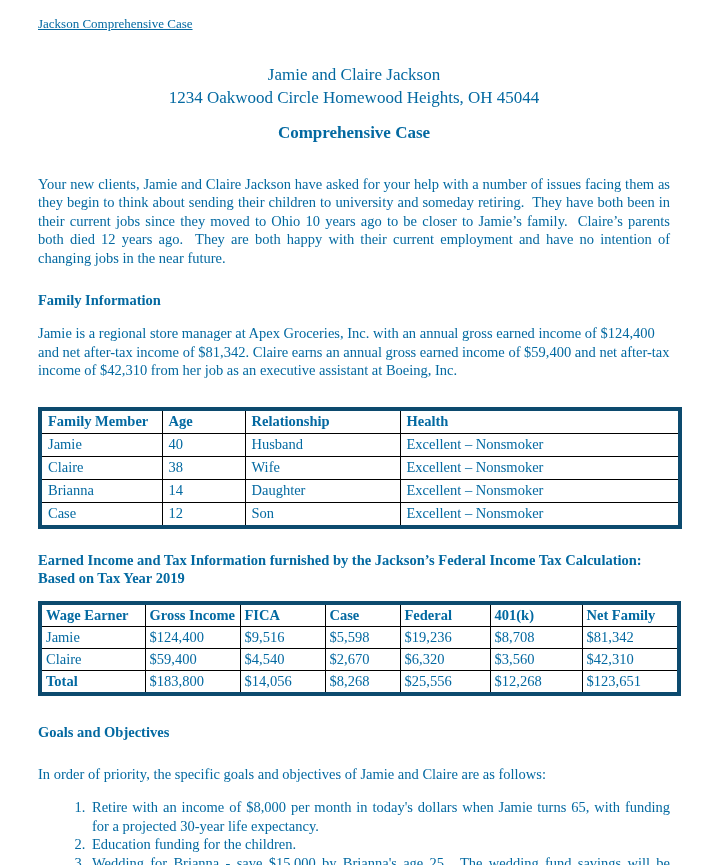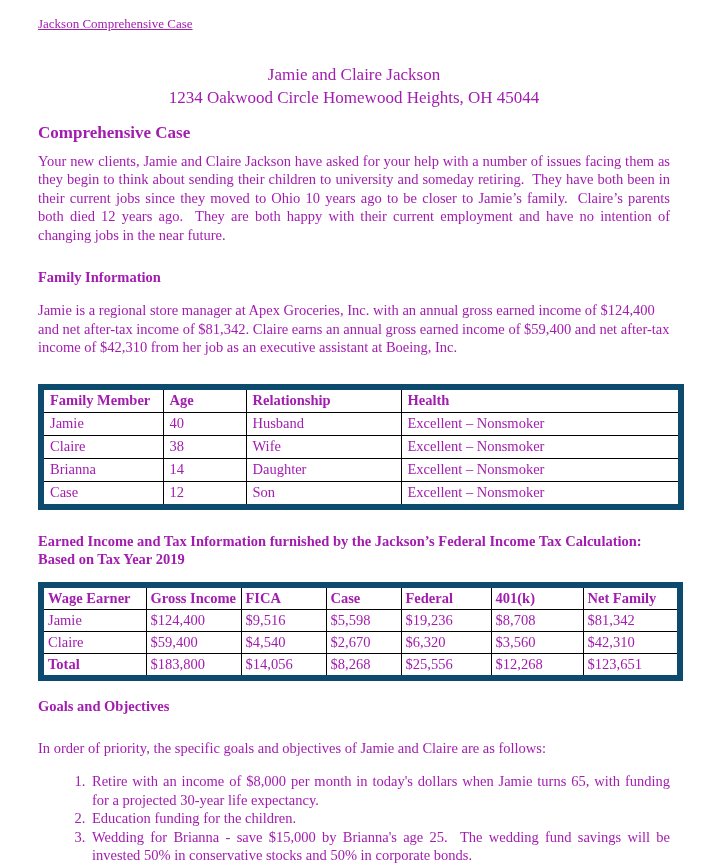--- a/index.html
+++ b/index.html
@@ -1,68 +1,69 @@
 <!DOCTYPE html>
 <html><head>
 <meta charset="utf-8">
 <style>
   html, body { margin: 0; padding: 0; background: #ffffff; }
   .page {
     position: relative;
     width: 707px;
     height: 865px;
     background: #ffffff;
-    color: #a21caf;
+    color: #0369a1;
     font-family: "Liberation Serif", serif;
     box-sizing: border-box;
     padding: 15px 37px 0 38px;
     overflow: hidden;
   }
   .doc-header {
     font-size: 13px;
     line-height: 17px;
     text-decoration: underline;
   }
   .title-block {
     margin-top: 31px;
     text-align: center;
     font-size: 17px;
     line-height: 23px;
   }
   .subtitle {
     margin-top: 12px;
+    text-align: center;
     font-size: 17px;
     line-height: 23px;
     font-weight: bold;
   }
   .body-text {
     font-size: 14.5px;
     line-height: 18.4px;
     margin: 0;
     white-space: pre-wrap;
   }
   .justify { text-align: justify; }
-  .intro-para { margin-top: 8px; }
+  .intro-para { margin-top: 31px; }
   .section-heading {
     font-size: 14.5px;
     line-height: 18.4px;
     font-weight: bold;
     margin: 0;
   }
   .heading-family { margin-top: 24px; }
   .family-para { margin-top: 15px; }
   .heading-income { margin-top: 22px; }
   .heading-income .hline { white-space: nowrap; }
-  .heading-goals { margin-top: 16px; }
+  .heading-goals { margin-top: 27px; }
   .goals-intro { margin-top: 23px; }
 
   table {
     border-collapse: collapse;
     table-layout: fixed;
-    border: 6px solid #0c4a6e;
+    border: 4px solid #0c4a6e;
     font-size: 14.5px;
   }
   th, td {
     border: 1px solid #000;
     text-align: left;
     vertical-align: top;
     padding: 2px 4px 2px 6px;
     white-space: nowrap;
     overflow: hidden;
     font-weight: normal;

